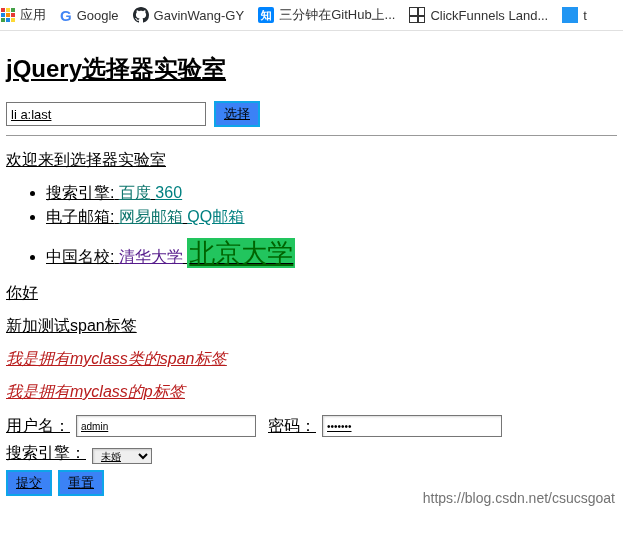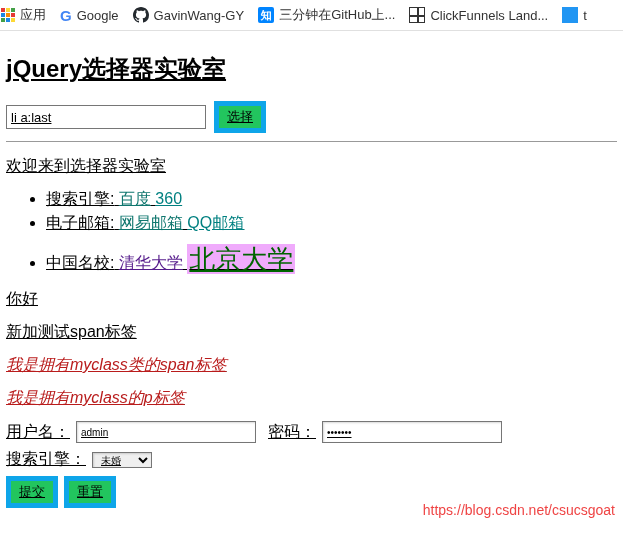--- a/index.html
+++ b/index.html
@@ -53,42 +53,42 @@
   .cf-icon::after { width:1.5px; height:16px; left:7px; top:-1.5px; }
   .blue-icon { width:16px; height:16px; background:#2196f3; color:#fff; font-size:9px; display:flex; align-items:center; justify-content:center; }
   
   .content { padding: 8px 6px; position: relative; text-decoration: underline; }
   h1 { font-size: 24px; margin: 14px 0 16px 0; font-weight: bold; }
   .selector-row { display:flex; gap:8px; align-items:center; margin-bottom:8px; }
   .selector-input {
     width: 200px; height:24px; border:1px solid #767676; padding:2px 4px; font-size:13px;
   }
   .btn {
-    font-size:13px; padding:2px 8px; border:5px solid #0ea5e9; background:#22c55e; cursor:pointer;
+    font-size:13px; padding:2px 8px; border:2px solid #0ea5e9; background:#3b82f6; cursor:pointer;
   }
   hr { border:none; border-top:1px solid #999; margin:6px 0 14px 0; }
   p { margin: 12px 0; }
   ul { margin: 10px 0; padding-left: 40px; }
   li { margin: 3px 0; }
   a { color:#0f766e; text-decoration:underline; }
   .visited { color:#551a8b; }
   .teal { color:#008080; }
   .highlighted {
-    background:#f0abfc; color:#006400; font-size:26px; text-decoration:underline;
+    background:#22c55e; color:#006400; font-size:26px; text-decoration:underline;
     padding: 0 2px;
   }
   .myclass { color:#b91c1c; font-style:italic; text-decoration:underline; }
-  .form-row { margin:6px 0; display:flex; align-items:center; flex-wrap:wrap; gap:6px; }
+  .form-row { margin:6px 0; display:flex; align-items:flex-end; flex-wrap:wrap; gap:6px; }
   .text-input {
     width:180px; height:22px; border:1px solid #767676; padding:1px 4px; font-size:10px;
     box-shadow: inset 1px 1px 2px rgba(0,0,0,0.15);
   }
   select.text-input { width:60px; height:16px; }
   .watermark {
-    position:absolute; right:8px; bottom:4px; color:#ef4444; font-size:14px;
+    position:absolute; right:8px; bottom:4px; color:#737373; font-size:14px;
     font-family: Arial, sans-serif; pointer-events:none;
   }
 </style>
 </head>
 <body>
 
 <div class="bookmarks-bar">
   <div class="bm-item">
     <span class="apps-icon">
       <span></span>

